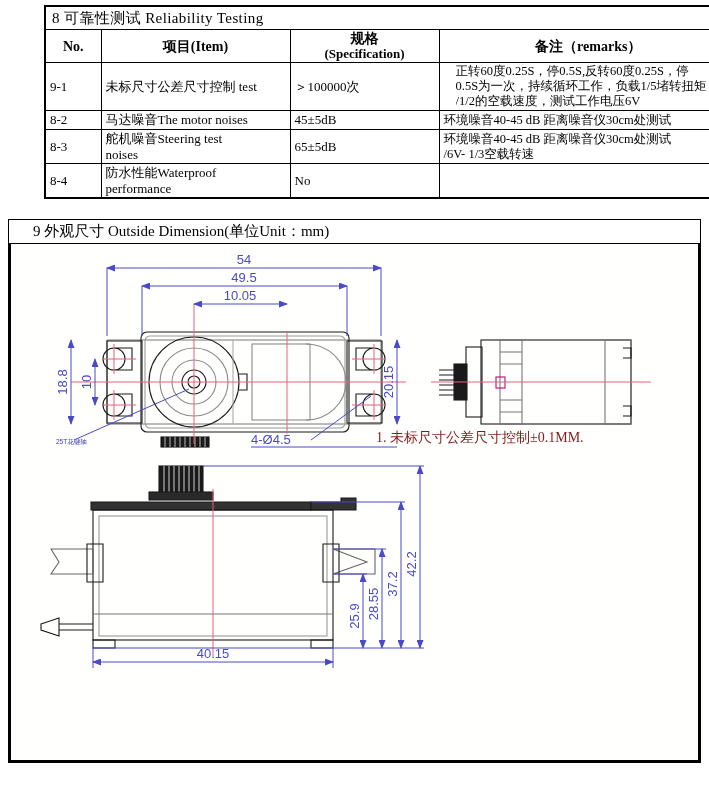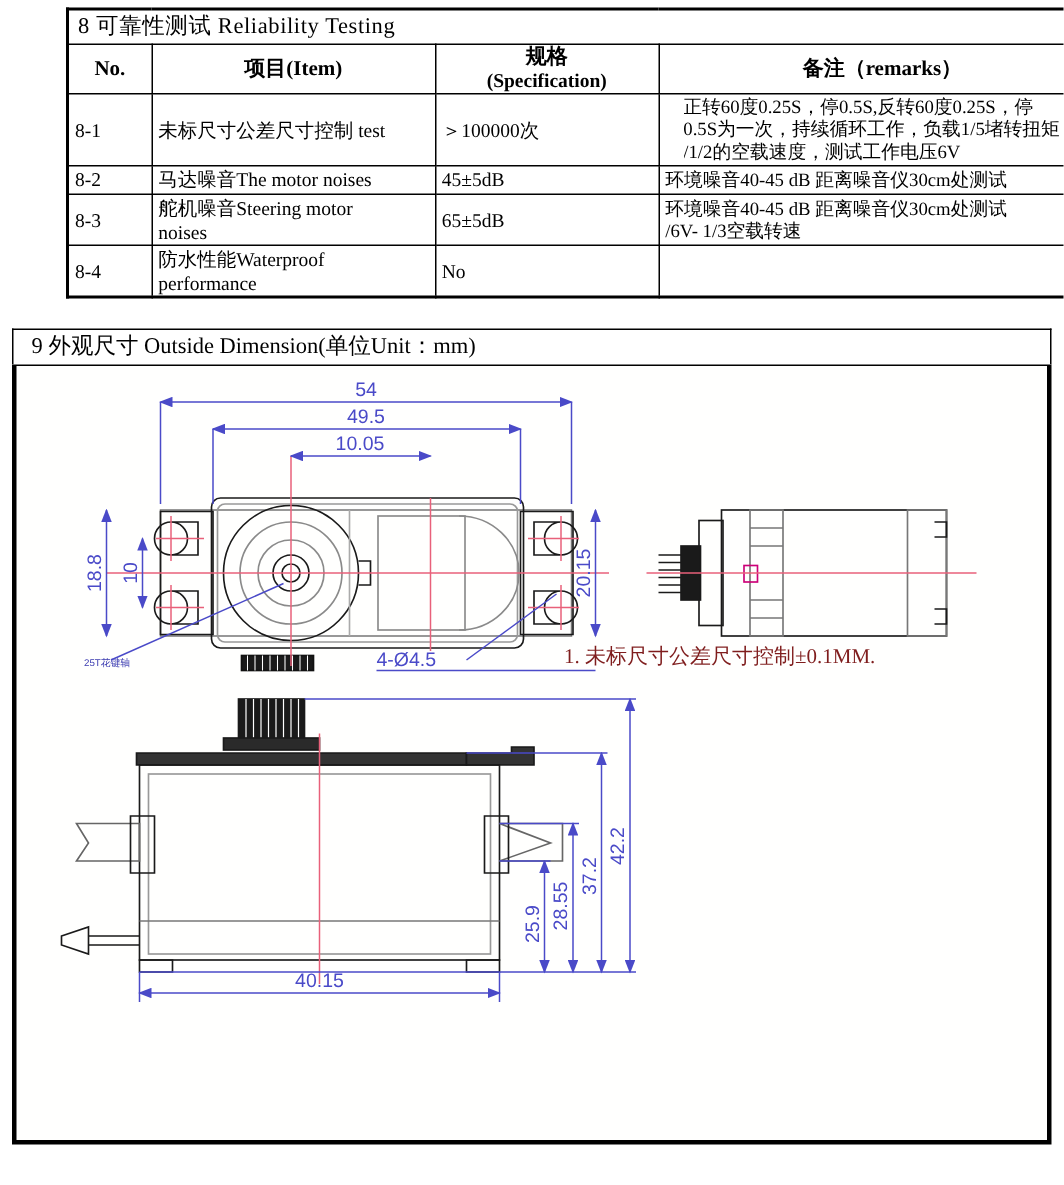--- a/index.html
+++ b/index.html
@@ -42,21 +42,21 @@
   .r4{height:32px;}
 
   .tx{font-size:13px;line-height:15.5px;}
   .tx-sm{font-size:12.5px;line-height:15px;}
   .no{font-size:13px;}
 
   
   .sec9{position:absolute;left:8px;top:219px;width:693px;}
   .sec9 .bar{
     border:1px solid #000;border-bottom:none;
-    font-size:15px;padding:2px 12px;height:19px;line-height:19px;white-space:nowrap;
+    font-size:15px;padding:2px 24px;height:19px;line-height:19px;white-space:nowrap;
   }
   .draw{
     position:relative;border:3px solid #000;border-top:1px solid #000;
     width:687px;height:516px;background:#fffffe;
   }
   .draw svg{position:absolute;left:0;top:0;}
   .note{
     position:absolute;left:365px;top:185px;
     font-size:14px;white-space:nowrap;color:#7f1d1d;
   }
@@ -82,21 +82,21 @@
           <td class="hdr">No.</td>
           <td class="hdr">项目(Item)</td>
           <td class="hdr">
             <span>规格</span>
             <span class="sub">(Specification)</span>
           </td>
           <td class="hdr">备注（remarks）</td>
         </tr>
 
         <tr class="r1">
-          <td class="no">8-1</td>
+          <td class="no">9-1</td>
           <td class="tx">未标尺寸公差尺寸控制 test</td>
           <td class="tx">＞100000次</td>
           <td class="tx-sm">
             <div class="cellwrap">
               <div>正转60度0.25S，停0.5S,反转60度0.25S，停</div>
               <div>0.5S为一次，持续循环工作，负载1/5堵转扭矩</div>
               <div>/1/2的空载速度，测试工作电压6V</div>
             </div>
           </td>
         </tr>
@@ -104,21 +104,21 @@
         <tr class="r2">
           <td class="no">8-2</td>
           <td class="tx">马达噪音The motor noises</td>
           <td class="tx">45±5dB</td>
           <td class="tx-sm">环境噪音40-45 dB  距离噪音仪30cm处测试</td>
         </tr>
 
         <tr class="r3">
           <td class="no">8-3</td>
           <td class="tx">
-            <div>舵机噪音Steering motor</div>
+            <div>舵机噪音Steering test</div>
             <div>noises</div>
           </td>
           <td class="tx">65±5dB</td>
           <td class="tx-sm">
             <div>环境噪音40-45 dB  距离噪音仪30cm处测试</div>
             <div>/6V- 1/3空载转速</div>
           </td>
         </tr>
 
         <tr class="r4">

